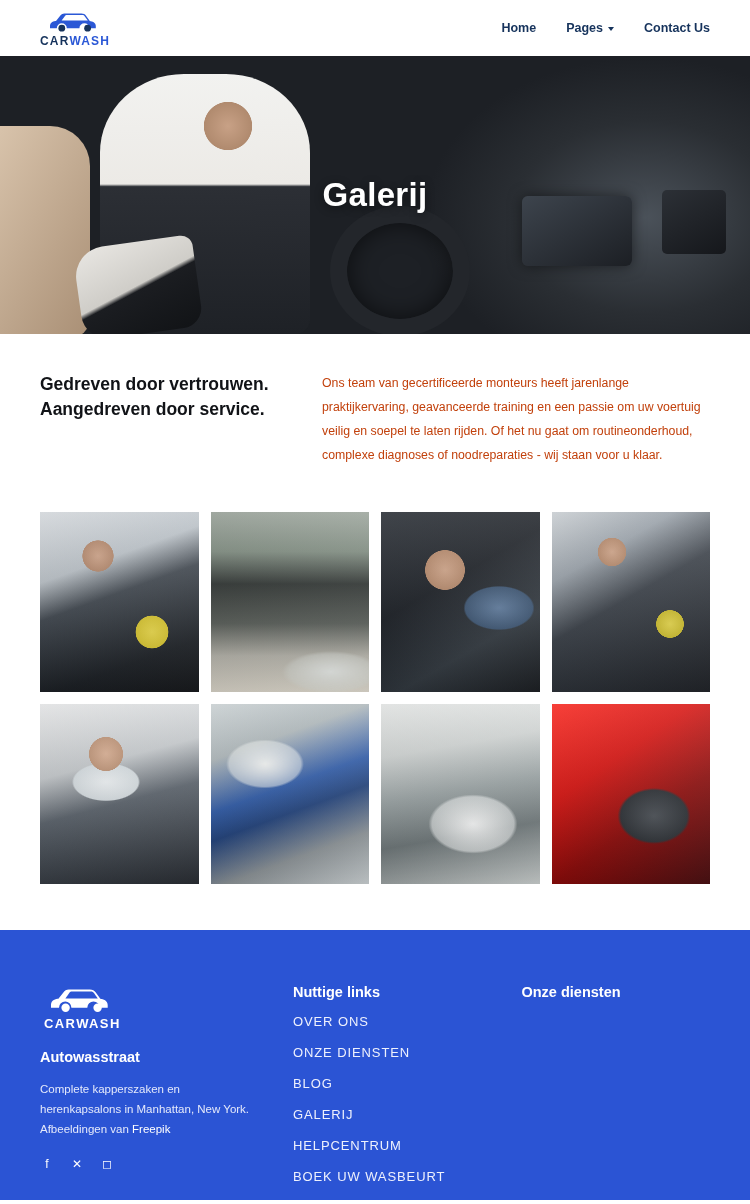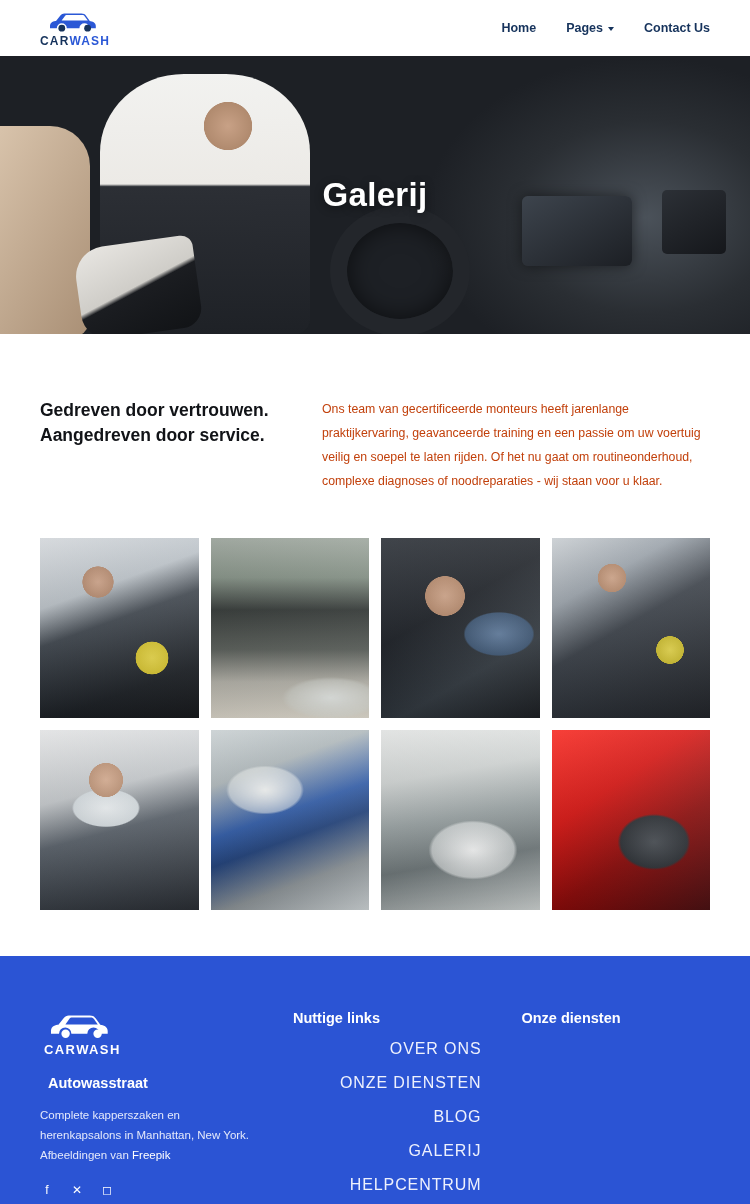--- a/index.html
+++ b/index.html
@@ -121,21 +121,21 @@
     font-size: 33px;
     font-weight: 700;
     letter-spacing: .3px;
     text-shadow: 0 2px 10px rgba(0,0,0,.45);
   }
 
   
   .intro {
     display: flex;
     gap: 40px;
-    padding: 64px 40px 0 40px;
+    padding: 38px 40px 0 40px;
   }
   .intro-title {
     width: 242px;
     font-size: 17.5px;
     font-weight: 700;
     line-height: 1.45;
     color: #111317;
   }
   .intro-body {
     flex: 1;
@@ -214,47 +214,46 @@
   }
   .f-heading {
     font-size: 14.5px;
     font-weight: 700;
     margin-bottom: 14px;
     color: #ffffff;
   }
   .f-brandname {
     font-size: 14.5px;
     font-weight: 700;
-    margin: 18px 0 14px 8px;
+    margin: 18px 0 14px 0;
   }
   .f-desc {
     font-size: 11.5px;
     line-height: 1.75;
     color: #e4e9fb;
   }
   .f-link-inline {
     color: #ffffff;
     cursor: pointer;
   }
   .socials { display: flex; gap: 16px; margin-top: 18px; }
   .soc {
     width: 14px; height: 14px;
     display: flex; align-items: center; justify-content: center;
     font-size: 12px; color: #ffffff; cursor: pointer;
   }
   .f-col { width: 216px; }
   .f-list { list-style: none; }
   .f-list li {
-    font-size: 16px;
+    font-size: 13px;
     letter-spacing: .9px;
     color: #eef1fd;
     margin-bottom: 16px;
     cursor: pointer;
     text-transform: uppercase;
-    text-align: right;
   }
 </style>
 </head>
 <body>
 
 <div class="header">
   <div class="logo-wrap">
     <div class="logo-car">
       <svg viewBox="0 0 58 24" width="58" height="24" aria-hidden="true">
         <path d="M4 17c0-4 4-5 6-5l4-5c1-1.4 2.4-2.4 4.4-2.4h17c2.2 0 3.6.8 4.8 2.4l3.6 5c2.4.4 6 1.4 6 5v2.2h-6.4a5 5 0 0 0-10 0H20.8a5 5 0 0 0-10 0H4V17z" fill="#2b58d6"></path>

